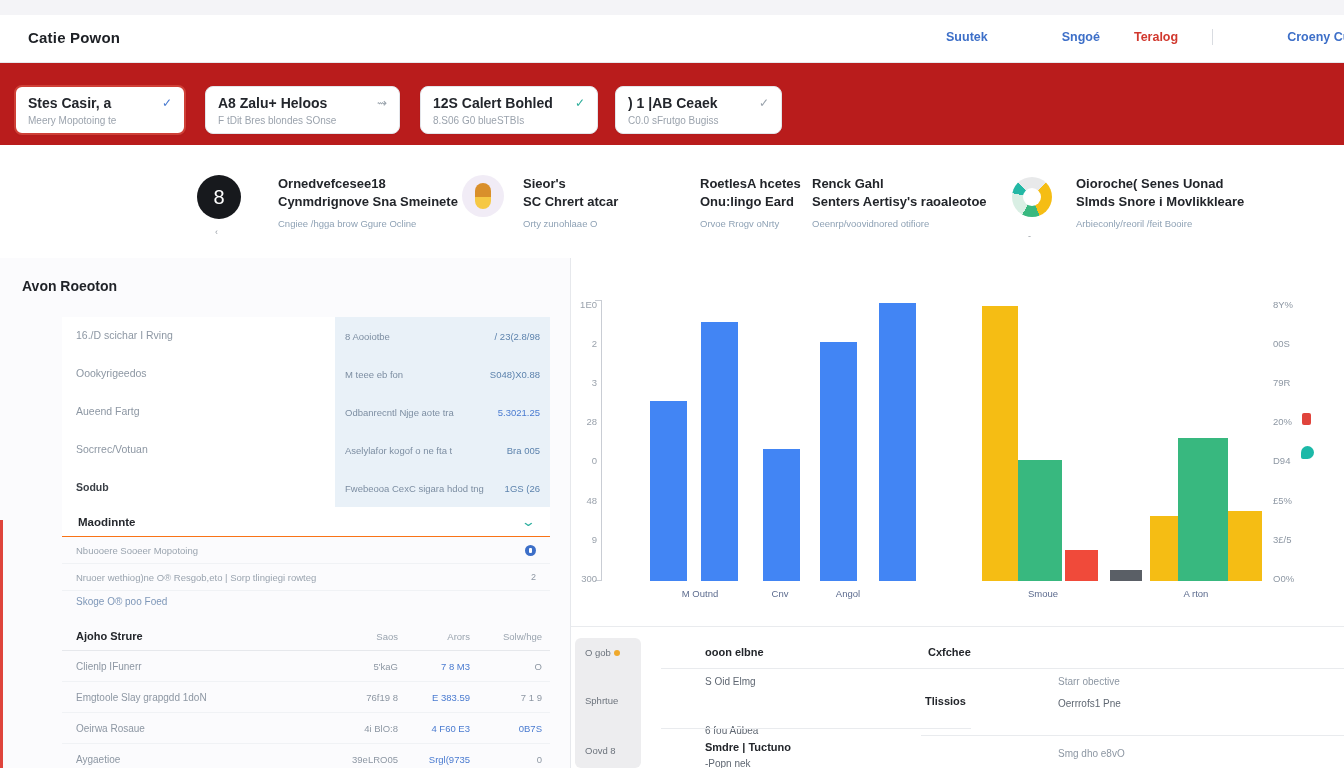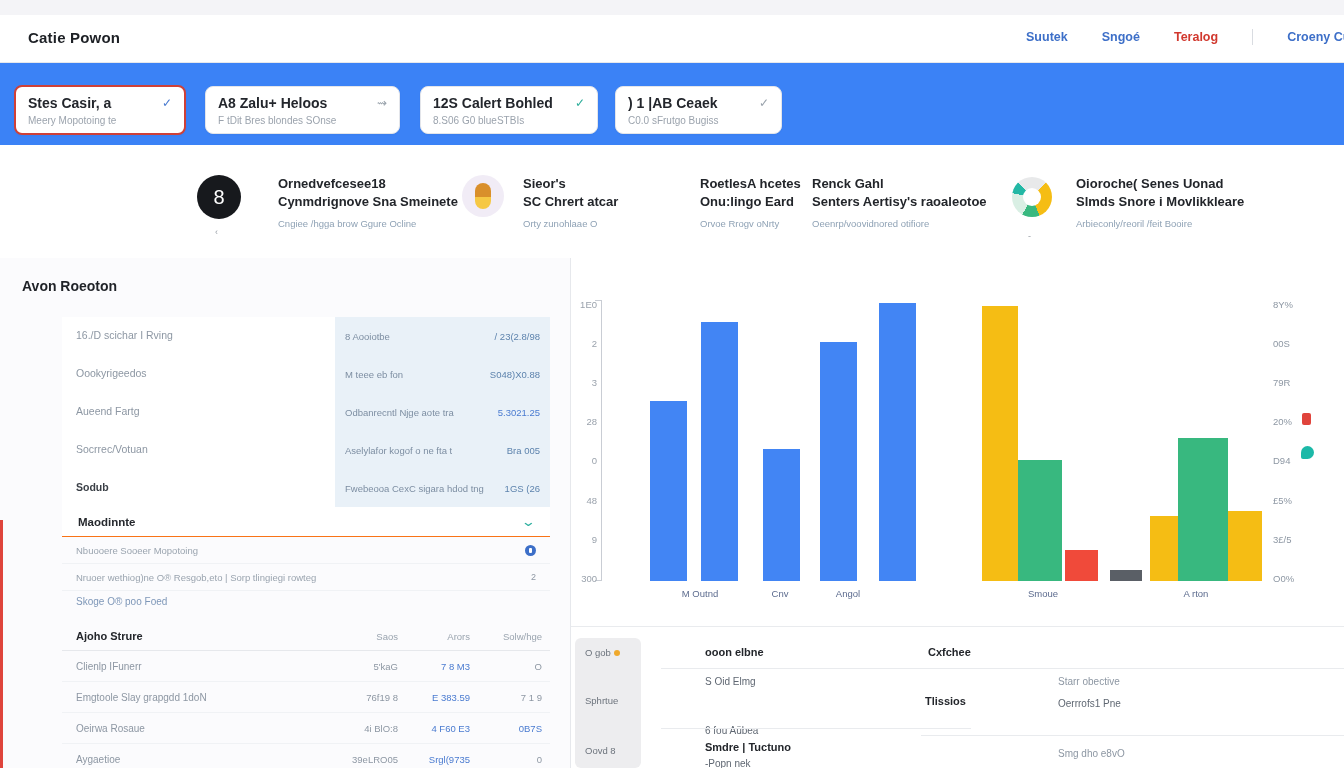--- a/index.html
+++ b/index.html
@@ -1,25 +1,25 @@
 <!DOCTYPE html>
 <html><head>
 <meta charset="utf-8">
 <style>
   html,body{margin:0;padding:0;}
   body{font-family:"Liberation Sans", sans-serif; background:#eceef3;}
-  #app{position:relative;width:1344px;height:768px;background:#3b82f6;overflow:hidden;}
+  #app{position:relative;width:1344px;height:768px;background:#b91c1c;overflow:hidden;}
 
   
   .topstrip{position:absolute;left:0;top:0;width:1344px;height:15px;background:#f4f4f7;border-bottom:1px solid #e9eaee;}
   .header{position:absolute;left:0;top:15px;width:1344px;height:47px;background:#ffffff;border-bottom:1px solid #e6e8ec;}
   .brand{position:absolute;left:28px;top:14px;font-size:15px;font-weight:700;color:#1d2025;letter-spacing:.2px;}
   .nav{position:absolute;right:0;top:14px;display:flex;align-items:center;gap:34px;padding-right:0;}
   .nav a{font-size:12.5px;font-weight:700;text-decoration:none;white-space:nowrap;}
-  .nav .blue{color:#3d6fc8;}
+  .nav .blue{color:#3d6fc8;margin-left:40px;}
   .nav .red{color:#d1382e;}
   .nav-divider{width:1px;height:16px;background:#d9dce1;}
 
   
   .card{position:absolute;background:#ffffff;border:1px solid #e3e5ea;border-radius:8px;box-shadow:0 1px 2px rgba(30,40,60,.04);padding:8px 12px;box-sizing:border-box;cursor:pointer;}
   .card.hl{border:2px solid #cf4037;}
   .card-titlerow{display:flex;justify-content:space-between;align-items:center;}
   .card-title{font-size:14px;font-weight:700;color:#23262c;white-space:nowrap;}
   .card-sub{font-size:10px;color:#9ba3ad;margin-top:4px;white-space:nowrap;}
   .mini-ic{font-size:12px;line-height:1;margin-left:8px;}

